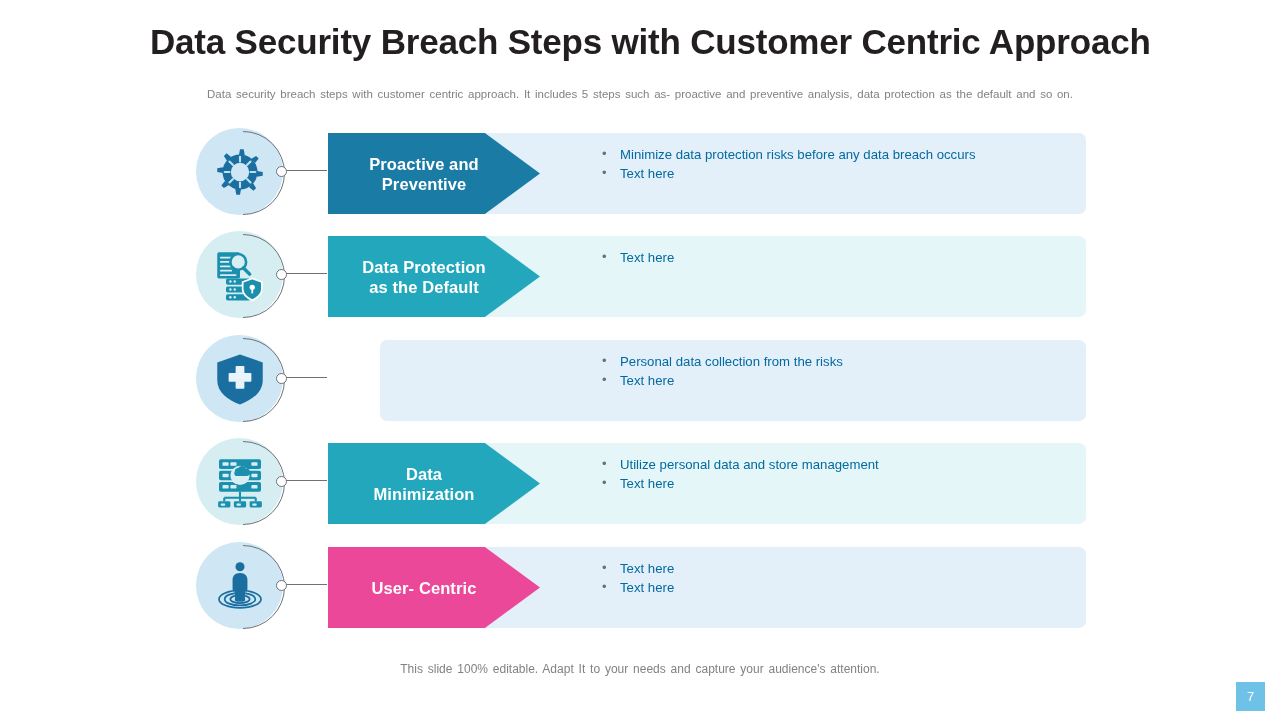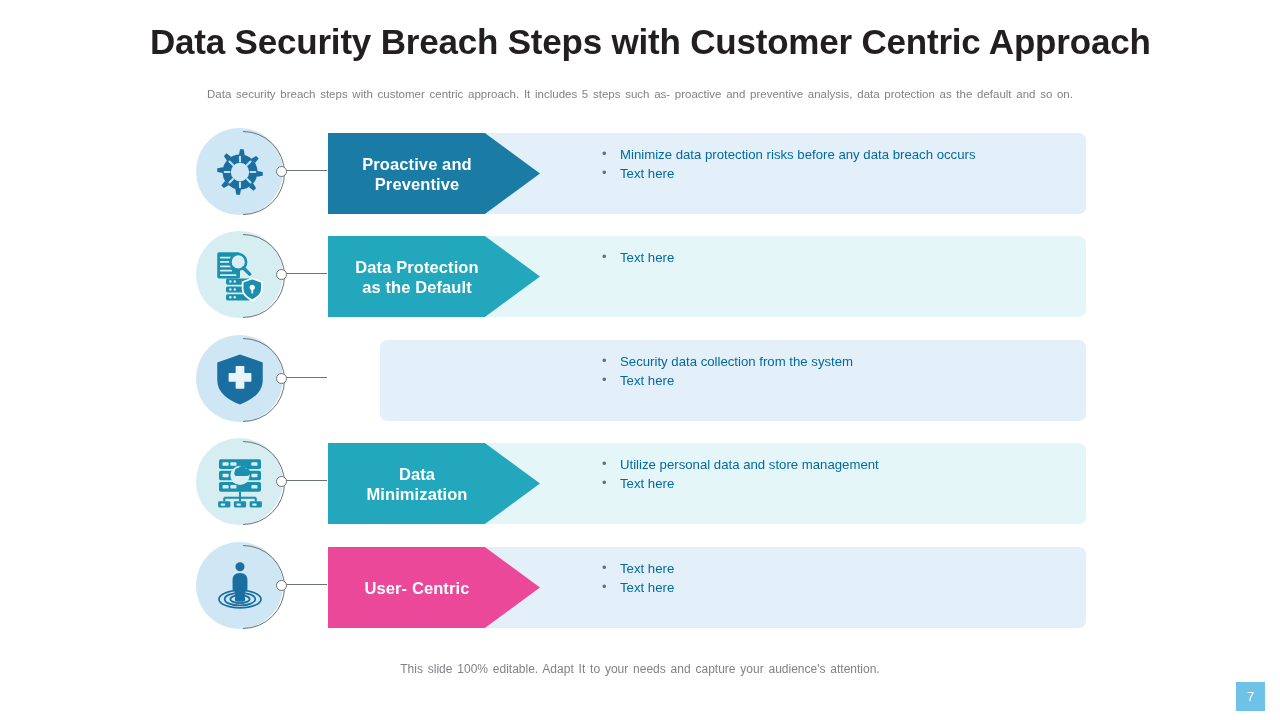--- a/index.html
+++ b/index.html
@@ -67,21 +67,21 @@
     width: 212px;
     height: 81px;
     -webkit-clip-path: polygon(0 0, 74% 0, 100% 50%, 74% 100%, 0 100%);
     clip-path: polygon(0 0, 74% 0, 100% 50%, 74% 100%, 0 100%);
     display: flex;
     align-items: center;
     justify-content: flex-start;
   }
   .chev-label {
     width: 158px;
-    padding-left: 10px;
+    padding-left: 17px;
     text-align: center;
     color: #ffffff;
     font-size: 16.5px;
     font-weight: bold;
     line-height: 20px;
     letter-spacing: 0.1px;
   }
 
   
   .bullets {
@@ -285,21 +285,21 @@
         <circle cx="46" cy="46" r="3" fill="#ffffff"></circle>
         <rect x="45" y="47" width="2" height="6" fill="#ffffff"></rect>
       </svg>
     </div>
   </div>
 </div>
 
 <div class="row" style="top:340px;">
   <div class="panel" style="background:#e3f0f9;"></div>
   <div class="bullets">
-    <div class="bullet-item">Security data collection from the system</div>
+    <div class="bullet-item">Personal data collection from the risks</div>
     <div class="bullet-item">Text here</div>
   </div>
   <div class="medallion">
     <div class="med-circle"></div>
     <div class="med-arc"></div>
     <div class="med-line"></div>
     <div class="med-dot"></div>
     <div class="med-icon">
       <svg viewBox="0 0 64 64" width="56" height="58">
         <path d="M32 4 L58 13 v20 c0 14 -12 23 -26 28 C18 56 6 47 6 33 V13 z" fill="#1a6fa0"></path>

